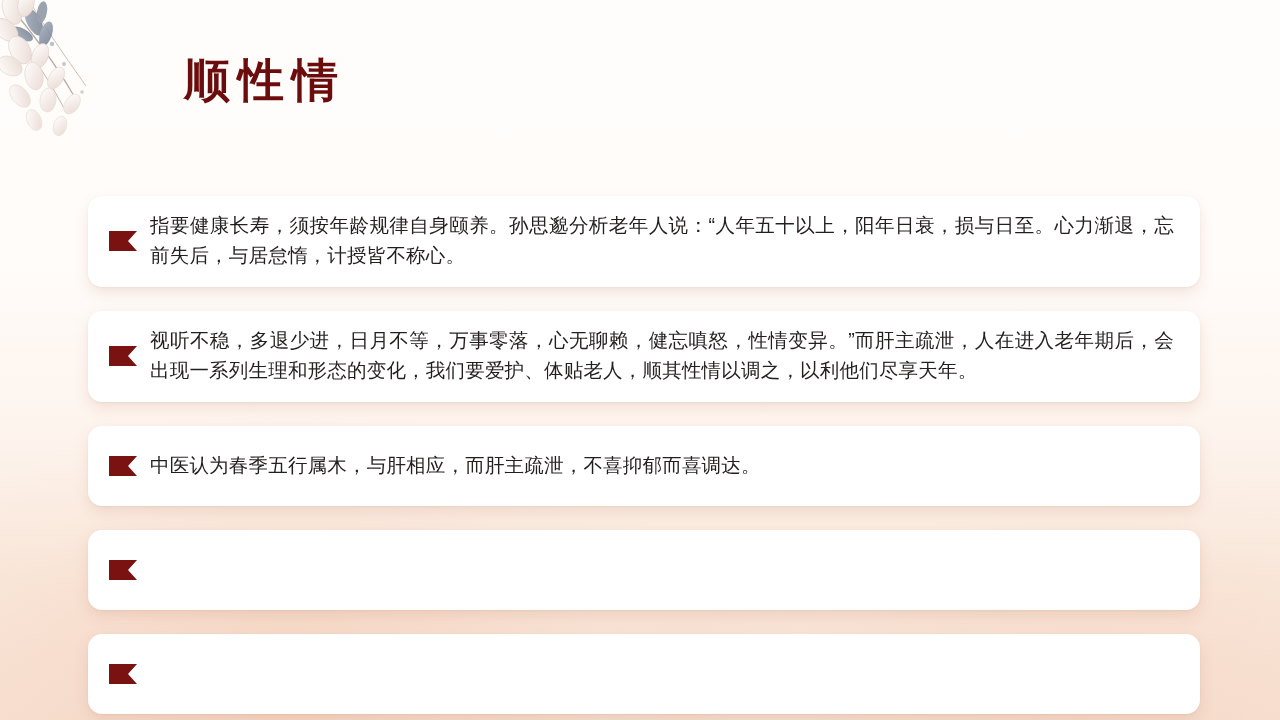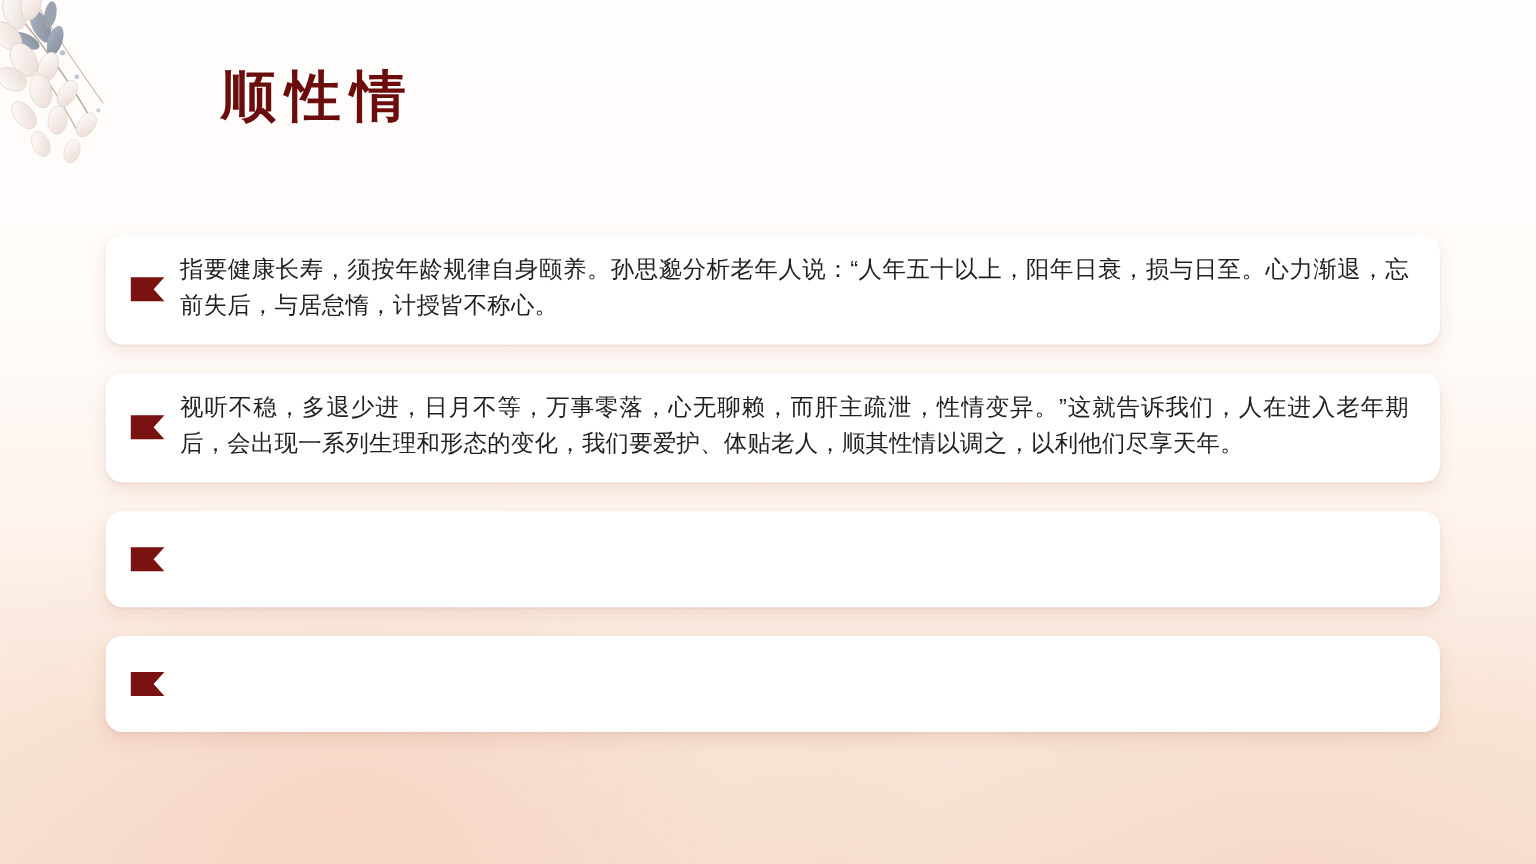--- a/index.html
+++ b/index.html
@@ -174,23 +174,31 @@
       </span>
       <div class="row-text">指要健康长寿，须按年龄规律自身颐养。孙思邈分析老年人说：“人年五十以上，阳年日衰，损与日至。心力渐退，忘前失后，与居怠惰，计授皆不称心。</div>
     </div>
 
     <div class="row tall">
       <span class="marker">
         <svg width="30" height="22" viewBox="0 0 30 22" xmlns="http://www.w3.org/2000/svg">
           <path d="M1 1 L29 1 L20 11 L29 21 L1 21 Z" fill="#7a1212"></path>
         </svg>
       </span>
-      <div class="row-text">视听不稳，多退少进，日月不等，万事零落，心无聊赖，而肝主疏泄，性情变异。”这就告诉我们，人在进入老年期后，会出现一系列生理和形态的变化，我们要爱护、体贴老人，顺其性情以调之，以利他们尽享天年。</div>
-    </div>
-
+      <div class="row-text">视听不稳，多退少进，日月不等，万事零落，心无聊赖，健忘嗔怒，性情变异。”而肝主疏泄，人在进入老年期后，会出现一系列生理和形态的变化，我们要爱护、体贴老人，顺其性情以调之，以利他们尽享天年。</div>
+    </div>
+
+    <div class="row">
+      <span class="marker">
+        <svg width="30" height="22" viewBox="0 0 30 22" xmlns="http://www.w3.org/2000/svg">
+          <path d="M1 1 L29 1 L20 11 L29 21 L1 21 Z" fill="#7a1212"></path>
+        </svg>
+      </span>
+      <div class="row-text">中医认为春季五行属木，与肝相应，而肝主疏泄，不喜抑郁而喜调达。</div>
+    </div>
 
     <div class="row">
       <span class="marker">
         <svg width="30" height="22" viewBox="0 0 30 22" xmlns="http://www.w3.org/2000/svg">
           <path d="M1 1 L29 1 L20 11 L29 21 L1 21 Z" fill="#7a1212"></path>
         </svg>
       </span>
     </div>
 
     <div class="row">

